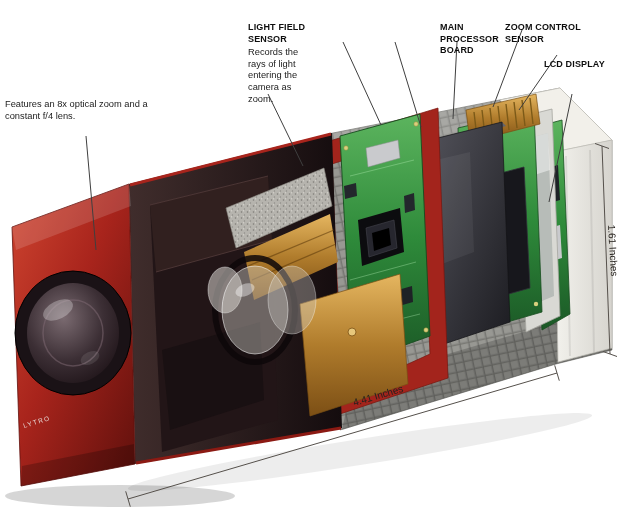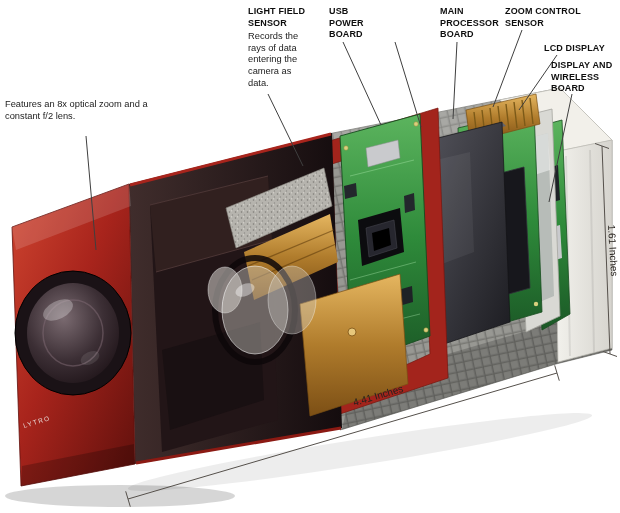--- a/index.html
+++ b/index.html
@@ -2,21 +2,21 @@
 <html><head>
 <meta charset="utf-8">
 <style>
   html,body{margin:0;padding:0;background:#fff;}
   .stage{
     position:relative;width:620px;height:513px;background:#ffffff;
     font-family:"Liberation Sans",sans-serif;overflow:hidden;
   }
   .art{position:absolute;left:0;top:0;width:620px;height:513px;}
   .callout{position:absolute;color:#0e0e0e;}
-  .callout .t{font-size:9px;font-weight:700;line-height:1.28;letter-spacing:.15px;text-transform:uppercase;}
+  .callout .t{font-size:9px;font-weight:700;line-height:1.28;letter-spacing:.15px;text-transform:uppercase;margin-top:16px;}
   .callout .d{font-size:9.3px;font-weight:400;line-height:1.26;margin-top:2px;color:#1b1b1b;}
   .dim{position:absolute;font-size:10px;color:#26221e;white-space:nowrap;}
 </style>
 </head>
 <body>
 
 <div class="stage">
 
   <svg class="art" viewBox="0 0 620 513" aria-hidden="true">
     <defs>
@@ -186,46 +186,40 @@
       <line x1="128" y1="499" x2="557" y2="373"></line>
       <line x1="125.7" y1="491.3" x2="130.3" y2="506.7"></line>
       <line x1="554.7" y1="365.3" x2="559.3" y2="380.7"></line>
       <line x1="602" y1="146" x2="610" y2="354"></line>
       <line x1="595" y1="143.5" x2="609" y2="148.5"></line>
       <line x1="603" y1="351.5" x2="617" y2="356.5"></line>
     </g>
   </svg>
 
   <div class="callout" style="left:5px;top:97px;width:185px">
-    <div class="d" style="width:162px">Features an 8x optical zoom and a constant f/2 lens.</div>
+    <div class="d" style="width:162px">Features an 8x optical zoom and a constant f/4 lens.</div>
   </div>
 
   <div class="callout" style="left:248px;top:6px;width:64px">
     <div class="t">LIGHT FIELD SENSOR</div>
-    <div class="d">Records the rays of data entering the camera as data.</div>
-  </div>
-
-  <div class="callout" style="left:329px;top:6px;width:52px">
-    <div class="t">USB POWER BOARD</div>
-  </div>
+    <div class="d">Records the rays of light entering the camera as zoom.</div>
+  </div>
+
 
 
   <div class="callout" style="left:505px;top:6px;width:90px">
     <div class="t">ZOOM CONTROL SENSOR</div>
   </div>
 
   <div class="callout" style="left:440px;top:6px;width:72px">
     <div class="t">MAIN PROCESSOR BOARD</div>
   </div>
 
   <div class="callout" style="left:544px;top:43px;width:68px">
     <div class="t">LCD DISPLAY</div>
   </div>
 
-  <div class="callout" style="left:551px;top:60px;width:68px">
-    <div class="t">DISPLAY AND WIRELESS BOARD</div>
-  </div>
 
   <div class="dim" style="left:318px;top:390px;width:120px;text-align:center;transform:rotate(-16.3deg)">4.41 Inches</div>
 
   <div class="dim" style="left:570px;top:245px;width:86px;text-align:center;transform:rotate(86.5deg)">1.61 Inches</div>
 
 </div>
 
 </body></html>

